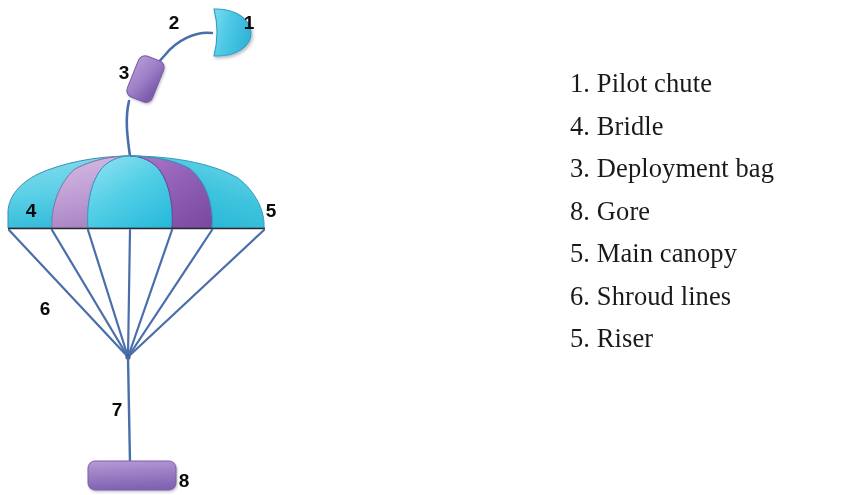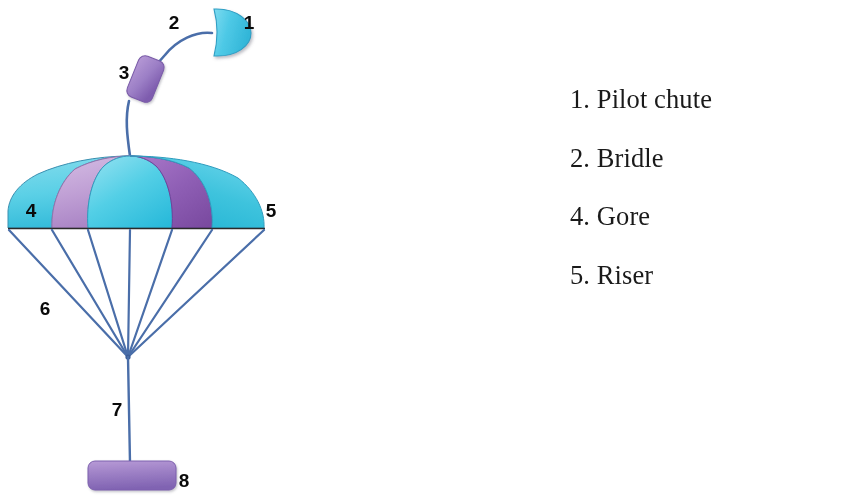--- a/index.html
+++ b/index.html
@@ -40,21 +40,20 @@
     top: 62px;
     width: 280px;
   }
   .legend-item {
     font-family: "Liberation Serif", serif;
     font-size: 26.5px;
     line-height: 42.5px;
     color: #1a1a1a;
     white-space: nowrap;
     letter-spacing: 0.1px;
-    margin-top: 16px;
   }
 </style>
 </head>
 <body>
 
 <div id="stage">
 
   <svg id="diagram-svg" viewBox="0 0 850 495">
     <defs>
 
@@ -195,18 +194,21 @@
       <text class="num-label" x="31" y="217" text-anchor="middle">4</text>
       <text class="num-label" x="271" y="217" text-anchor="middle">5</text>
       <text class="num-label" x="45" y="315" text-anchor="middle">6</text>
       <text class="num-label" x="117" y="416" text-anchor="middle">7</text>
       <text class="num-label" x="184" y="487" text-anchor="middle">8</text>
     </g>
   </svg>
 
   <div id="legend">
     <div class="legend-item">1. Pilot chute</div>
-    <div class="legend-item">2. Bridle</div>
-    <div class="legend-item">4. Gore</div>
+    <div class="legend-item">4. Bridle</div>
+    <div class="legend-item">3. Deployment bag</div>
+    <div class="legend-item">8. Gore</div>
+    <div class="legend-item">5. Main canopy</div>
+    <div class="legend-item">6. Shroud lines</div>
     <div class="legend-item">5. Riser</div>
   </div>
 
 </div>
 
 </body></html>

